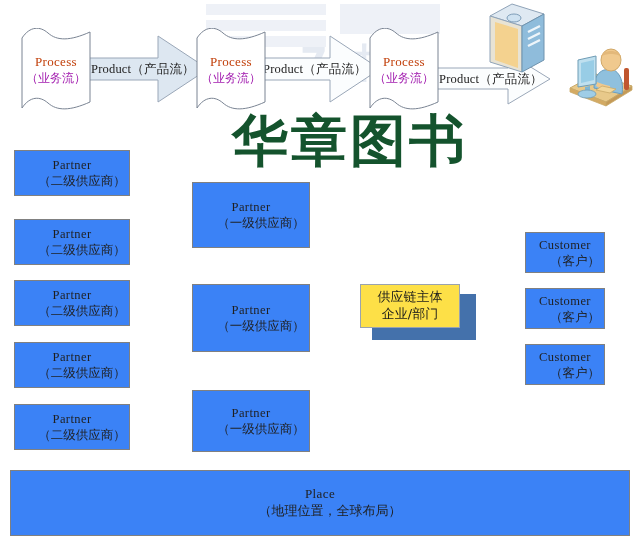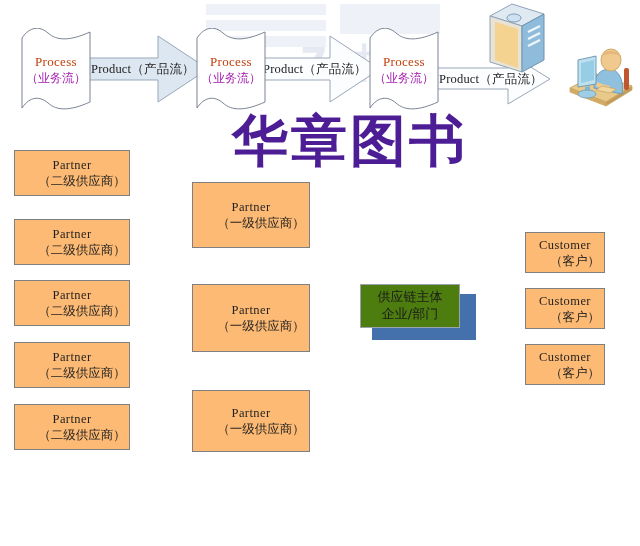--- a/index.html
+++ b/index.html
@@ -34,34 +34,34 @@
     top: 36px;
     font-size: 40px;
     letter-spacing: 2px;
     color: #e5eaf2;
   }
   .wm-text {
     left: 232px;
     top: 104px;
     font-size: 56px;
     letter-spacing: 3px;
-    color: #4c1d95;
+    color: #14532d;
   }
   .wm-bar {
     position: absolute;
     background: #eef1f7;
     z-index: 0;
   }
 
   
   .box {
     position: absolute;
     box-sizing: border-box;
     border: 1px solid #808080;
-    background: #fdba74;
+    background: #3b82f6;
     display: flex;
     flex-direction: column;
     align-items: center;
     justify-content: center;
     z-index: 3;
     line-height: 1.28;
   }
   .box .l1, .box .l2 {
     display: block;
     text-align: center;
@@ -130,21 +130,21 @@
   
   .sc-shadow {
     position: absolute;
     background: #4471ab;
     z-index: 3;
   }
   .sc-box {
     position: absolute;
     box-sizing: border-box;
     border: 1px solid #9aa3ae;
-    background: #4d7c0f;
+    background: #fde047;
     display: flex;
     flex-direction: column;
     align-items: center;
     justify-content: center;
     z-index: 4;
     line-height: 1.3;
   }
   .sc-box span {
     display: block;
     text-align: center;
@@ -320,14 +320,18 @@
   </div>
   <div class="box" style="left:525px; top:288px; width:80px; height:41px;">
     <span class="l1">Customer</span>
     <span class="l2">（客户）</span>
   </div>
   <div class="box" style="left:525px; top:344px; width:80px; height:41px;">
     <span class="l1">Customer</span>
     <span class="l2">（客户）</span>
   </div>
 
+  <div class="box place" style="left:10px; top:470px; width:620px; height:66px;">
+    <span class="l1">Place</span>
+    <span class="l2">（地理位置，全球布局）</span>
+  </div>
 
 </div>
 
 </body></html>

